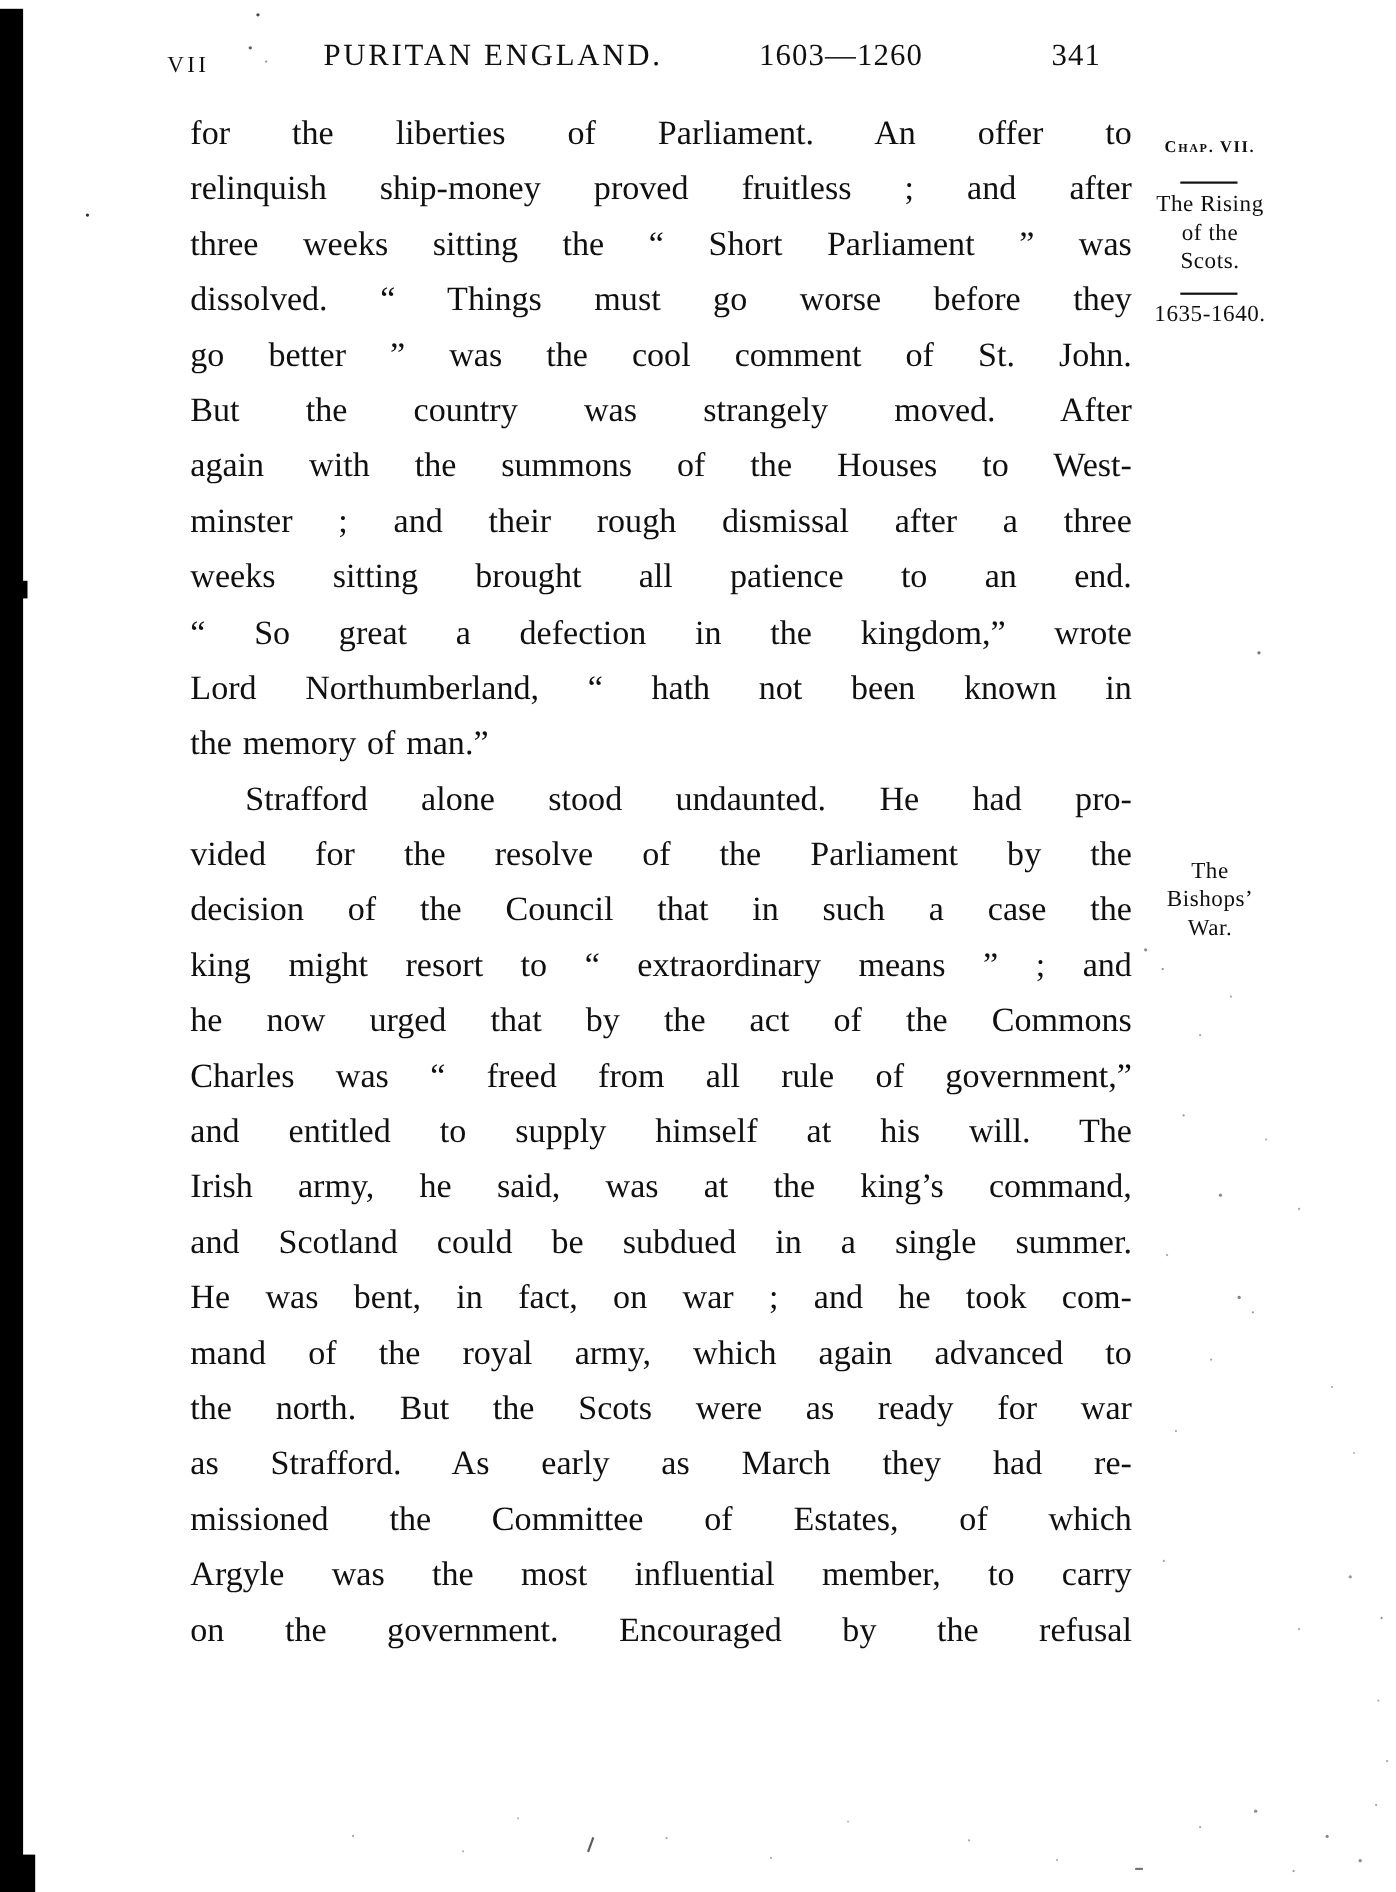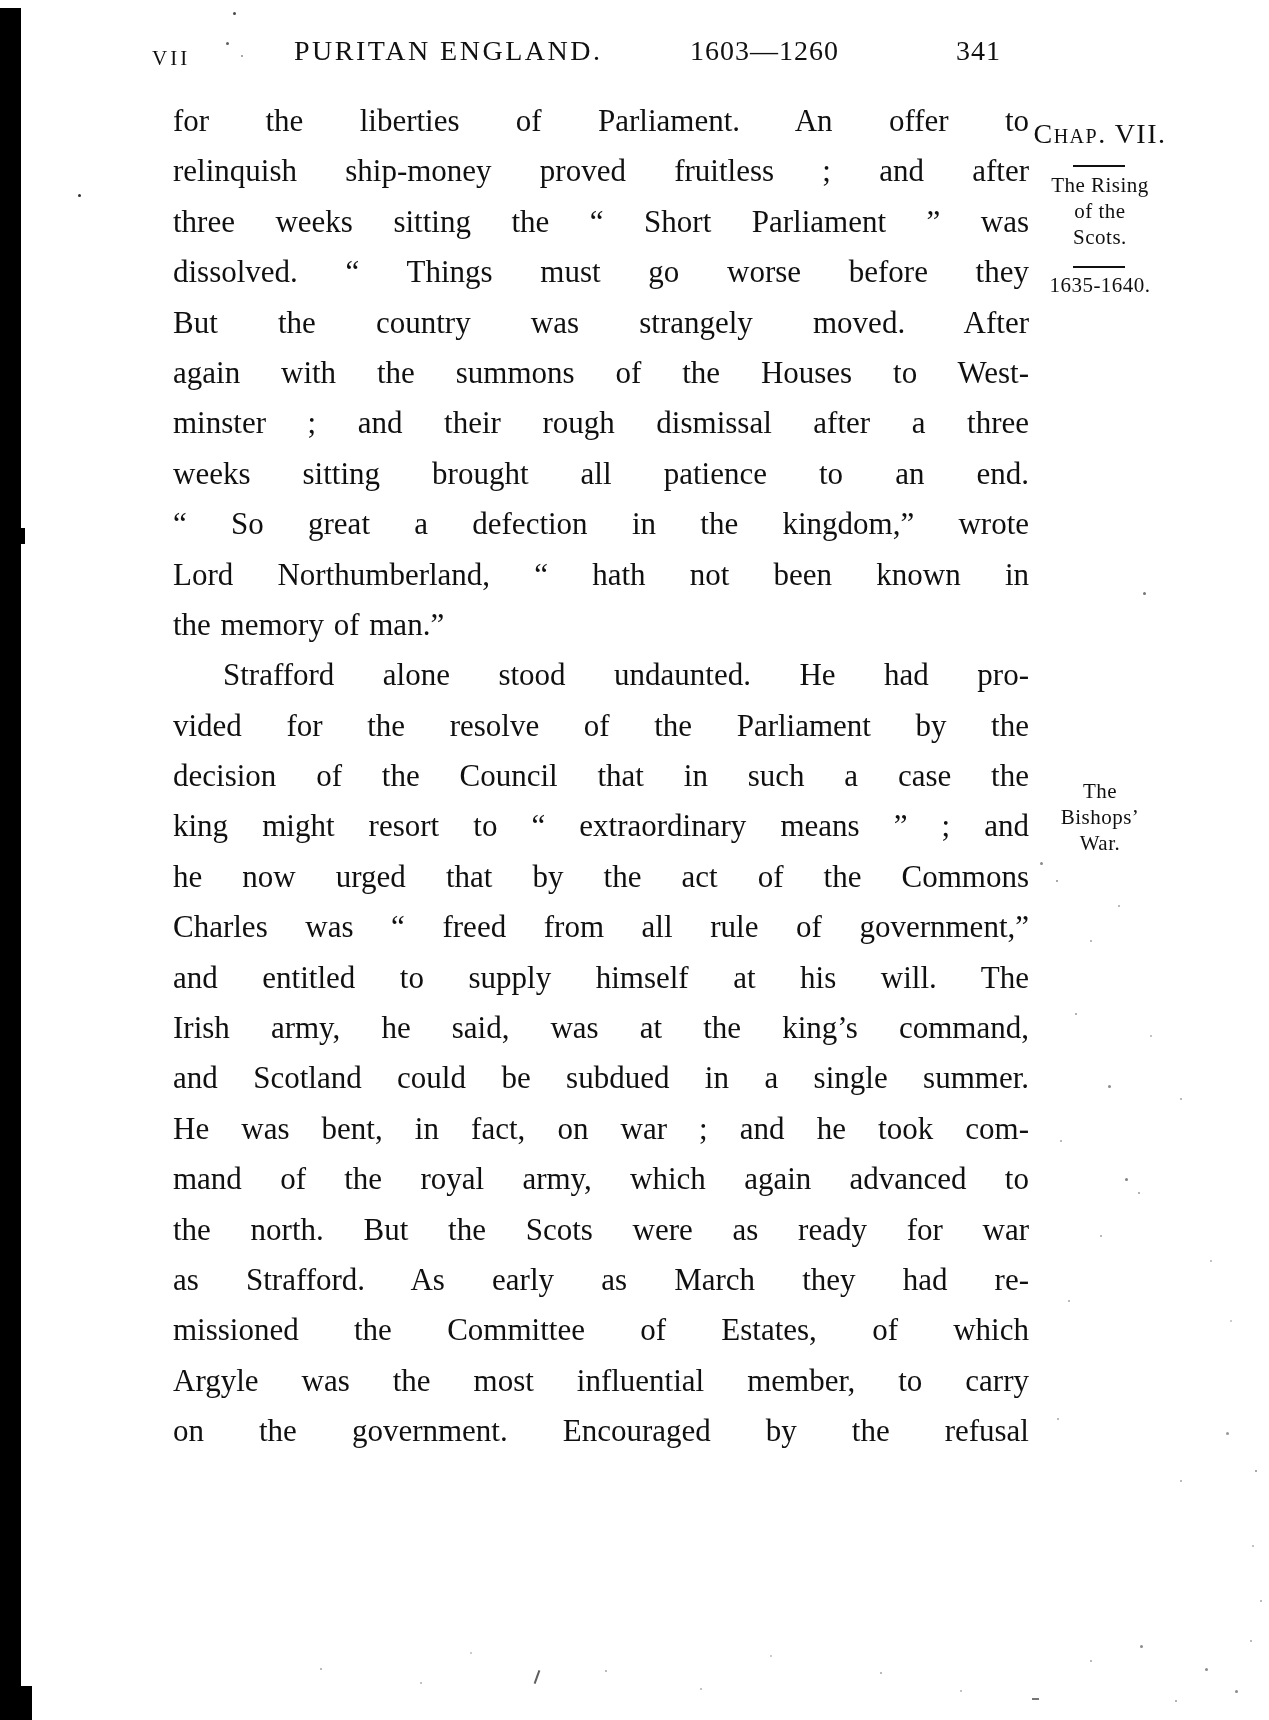--- a/index.html
+++ b/index.html
@@ -30,21 +30,21 @@
     word-spacing:2px;white-space:normal;
   }
   .line.indent{text-indent:50px;}
   .line.lastline{text-align-last:left;}
 
   
   .note{
     position:absolute;left:1020px;width:160px;text-align:center;
     font-weight:normal;font-size:21px;line-height:26px;letter-spacing:0.5px;
   }
-  .note.chapter{font-weight:normal;font-variant:small-caps;font-size:28px;letter-spacing:1.5px;}
+  .note.chapter{font-weight:bold;font-variant:small-caps;font-size:15px;letter-spacing:1.5px;}
   .mrule{position:absolute;left:1073px;width:52px;border-top:2px solid #101010;}
 </style>
 </head>
 <body>
 
 <div class="page">
 
   <div class="edge-bar"></div>
   <div class="edge-bar-blob"></div>
   <div class="edge-nub"></div>
@@ -55,20 +55,21 @@
     <span class="dates">1603—1260</span>
     <span class="pagenum">341</span>
   </div>
 
   <div class="text-col">
       <div>
         <div class="line">for the liberties of Parliament.  An offer to</div>
         <div class="line">relinquish ship-money proved fruitless ; and after</div>
         <div class="line">three weeks sitting the “ Short Parliament ” was</div>
         <div class="line">dissolved.  “ Things must go worse before they</div>
+        <div class="line">go better ” was the cool comment of St. John.</div>
         <div class="line">But the country was strangely moved.  After</div>
         <div class="line">again with the summons of the Houses to West-</div>
         <div class="line">minster ; and their rough dismissal after a three</div>
         <div class="line">weeks sitting brought all patience to an end.</div>
         <div class="line">“ So great a defection in the kingdom,” wrote</div>
         <div class="line">Lord Northumberland, “ hath not been known in</div>
         <div class="line lastline">the memory of man.”</div>
       </div>
       <div>
         <div class="line indent">Strafford alone stood undaunted.  He had pro-</div>

